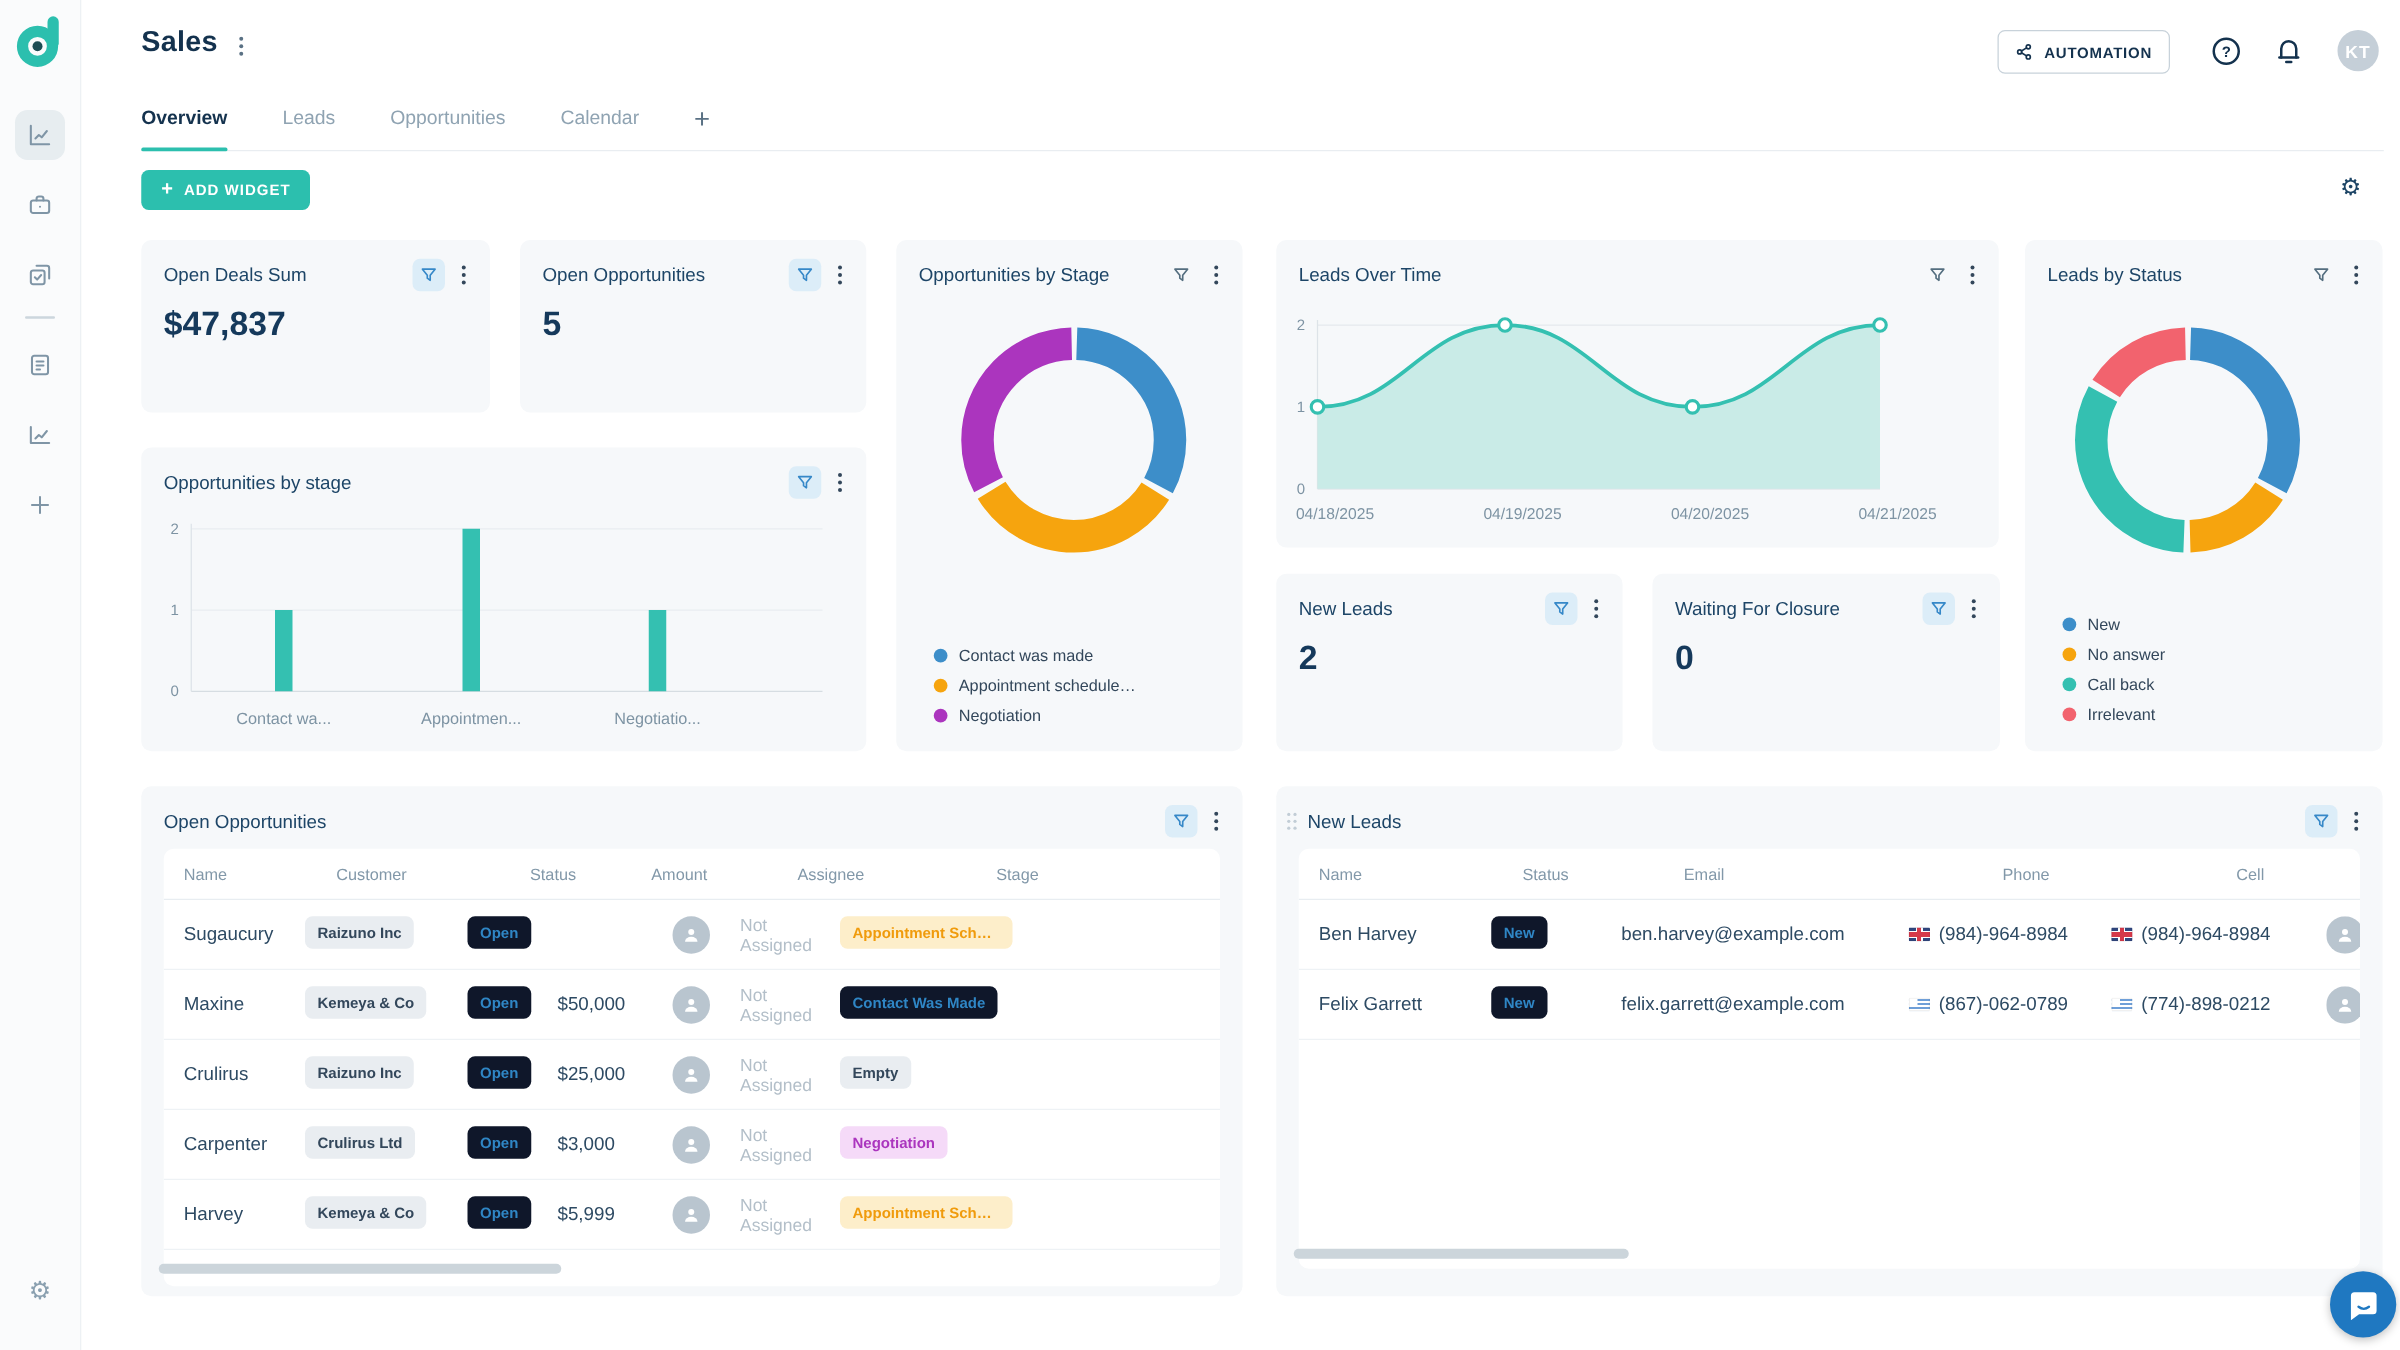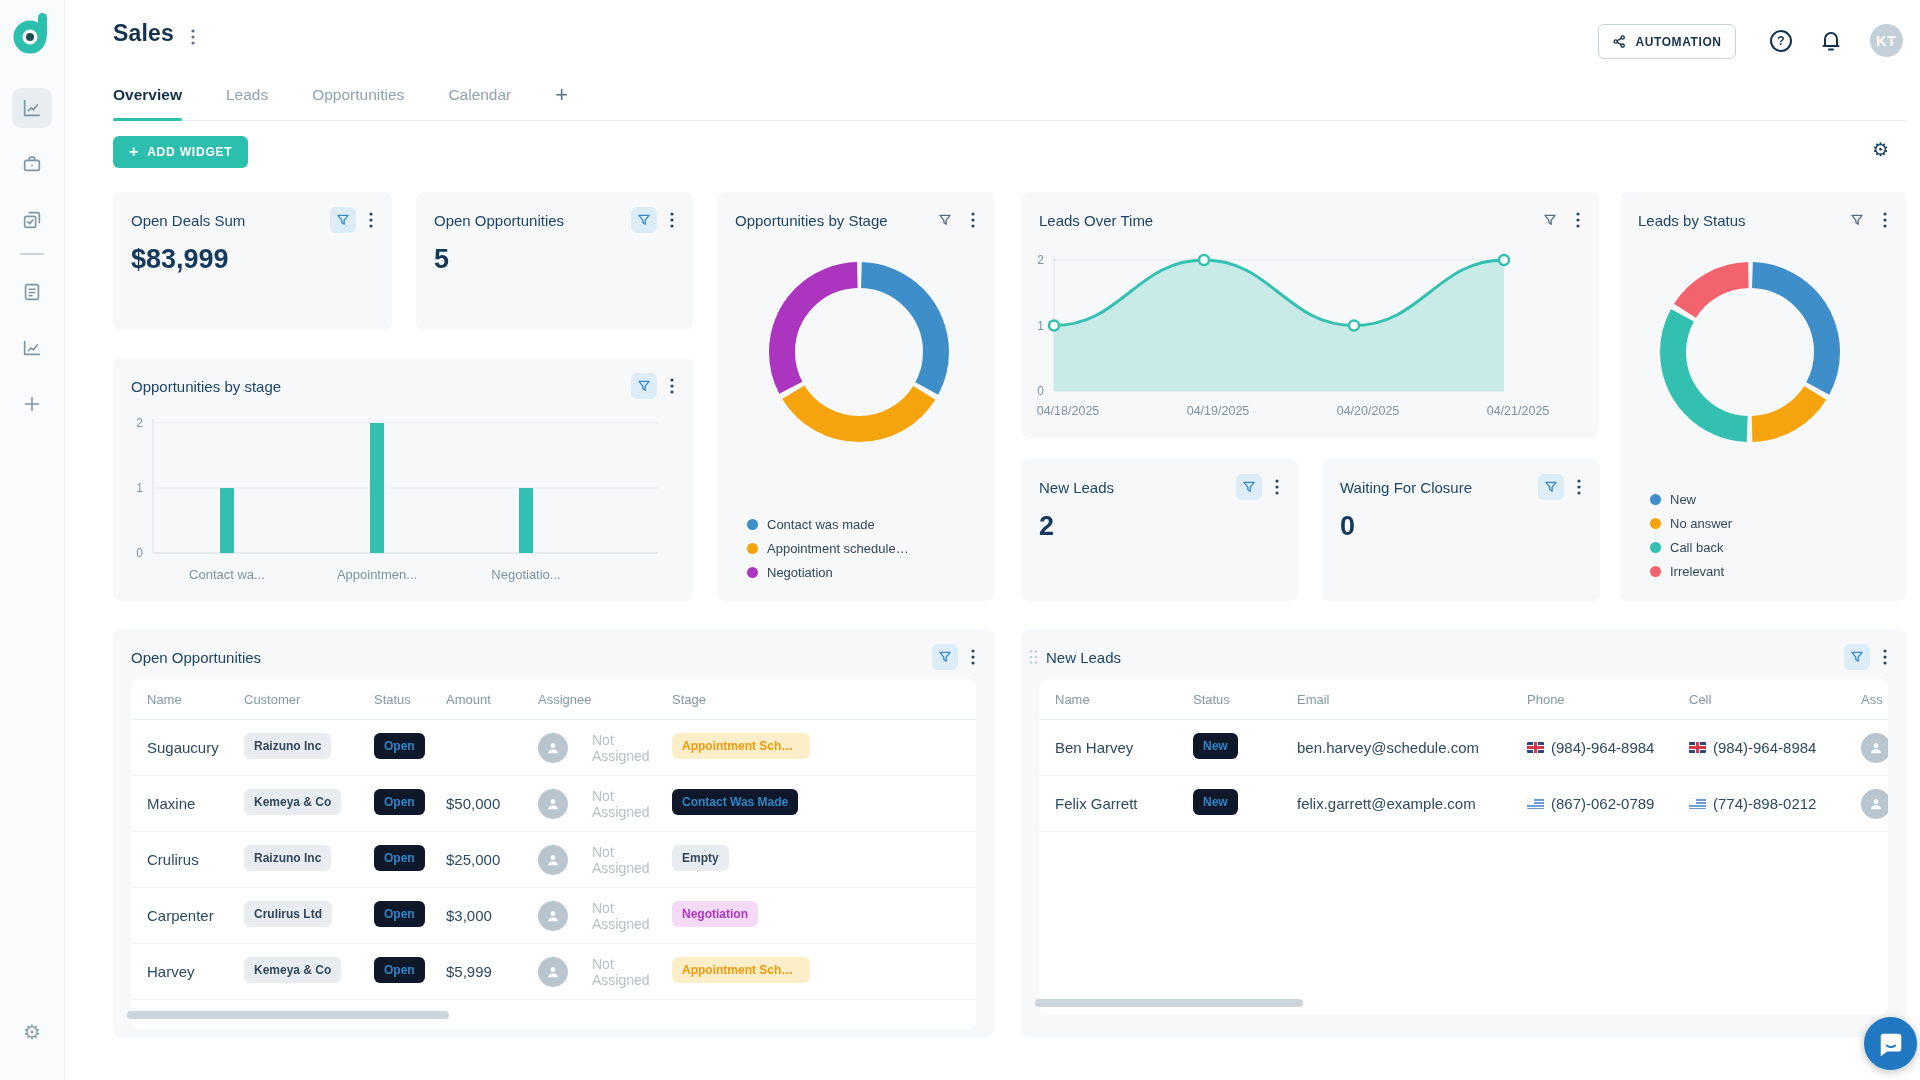--- a/index.html
+++ b/index.html
@@ -41,21 +41,21 @@
   .filter-btn.lit{background:#dcedf8;}
   .kebab{width:18px;height:26px;display:flex;align-items:center;justify-content:center;cursor:pointer;}
   .kpi-value{position:absolute;left:18px;top:52px;font-size:27px;font-weight:bold;color:#15395b;}
   
   .legend{position:absolute;left:30px;display:flex;flex-direction:column;gap:9px;}
   .legend-row{display:flex;align-items:center;gap:9px;font-size:13px;color:#33475b;}
   .legend-dot{width:11px;height:11px;border-radius:50%;flex:none;}
   
   .table-box{position:absolute;left:18px;right:18px;top:50px;background:#fff;border-radius:8px;overflow:hidden;}
   .t-head,.t-row{display:grid;align-items:center;padding:0 16px;}
-  .t-head{height:40px;font-size:13px;color:#8298a9;border-bottom:1px solid #e8edf1;}
+  .t-head{height:40px;font-size:13px;color:#8298a9;border-bottom:1px solid #e8edf1;gap:25px;}
   .t-row{height:55px;border-bottom:1px solid #eef2f5;font-size:15px;color:#2d4a63;cursor:pointer;}
   .oo-grid{grid-template-columns:97px 130px 72px 92px 134px 1fr;}
   .nl-grid{grid-template-columns:138px 104px 230px 162px 172px 30px;}
   .chip{display:inline-block;padding:6px 10px;border-radius:6px;font-size:12px;font-weight:bold;white-space:nowrap;max-width:118px;overflow:hidden;text-overflow:ellipsis;}
   .chip.gray{background:#e9edf1;color:#33475b;}
   .chip.blue{background:#0f172a;color:#2f86c5;}
   .chip.yellow{background:#fdeeca;color:#f09b0c;}
   .chip.purple{background:#f5daf8;color:#ab35be;}
   .assignee{display:flex;align-items:center;gap:24px;color:#b3bfc9;font-size:14px;}
   .avatar-gray{width:30px;height:30px;border-radius:50%;background:#b9c5cf;flex:none;display:flex;align-items:center;justify-content:center;}
@@ -209,21 +209,21 @@
       </span>
       <span class="kebab">
         <svg width="4" height="16" viewBox="0 0 4 16">
               <circle cx="2" cy="2" r="1.6" fill="#33475b"></circle>
               <circle cx="2" cy="8" r="1.6" fill="#33475b"></circle>
               <circle cx="2" cy="14" r="1.6" fill="#33475b"></circle>
             </svg>
       </span>
     </span>
       </div>
-      <div class="kpi-value">$83,999</div>
+      <div class="kpi-value">$47,837</div>
     </div>
   <div class="card" style="left:416px;top:192px;width:277px;height:138px" id="card-ooc">
       <div class="card-head">
     <span class="card-title">Open Opportunities</span>
     <span class="actions">
       <span class="filter-btn lit">
         <svg width="14" height="14" viewBox="0 0 18 18" fill="none" stroke="#3688c8" stroke-width="1.7" stroke-linejoin="round">
           <path d="M2.5 3 h13 l-5 6.2 v5.3 l-3 -2.2 v-3.1 z"></path>
             </svg>
       </span>
@@ -576,21 +576,21 @@
           <span>Name</span>
           <span>Status</span>
           <span>Email</span>
           <span>Phone</span>
           <span>Cell</span>
           <span>Ass</span>  
         </div>
         <div class="t-row nl-grid">
         <span>Ben Harvey</span>
         <span><span class="chip blue">New</span></span>
-        <span>ben.harvey@schedule.com</span>
+        <span>ben.harvey@example.com</span>
         <span class="phone-cell">
             <span class="flag uk"></span>
             <span>(984)-964-8984</span>
           </span>
         <span class="phone-cell">
             <span class="flag uk"></span>
             <span>(984)-964-8984</span>
           </span>
         <span style="overflow:hidden">
             <span class="avatar-gray">

